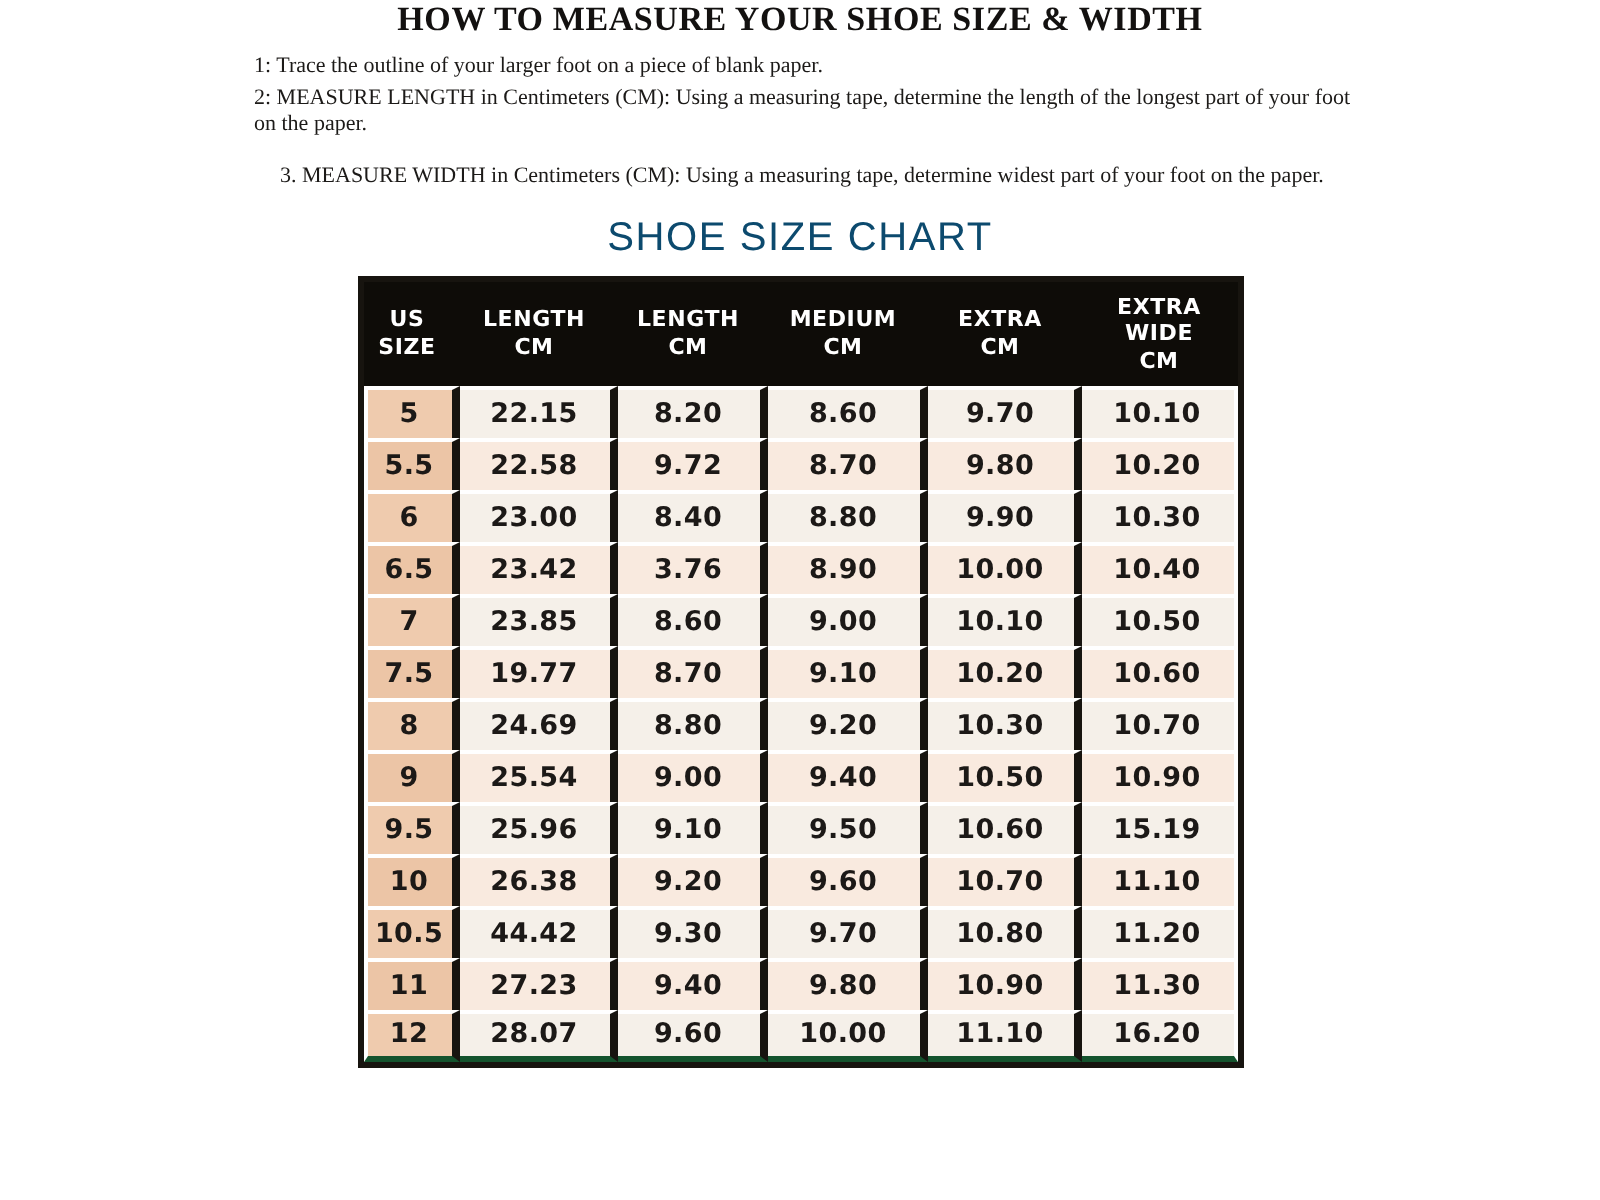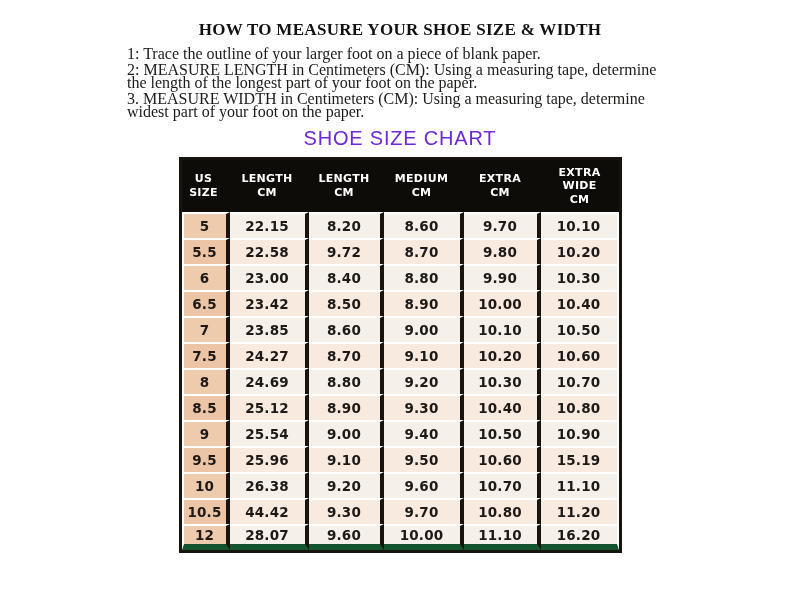--- a/index.html
+++ b/index.html
@@ -1,35 +1,35 @@
 <!DOCTYPE html>
 <html style="--ink: #17140f; --header-bg: #0e0c08; --header-text: #ffffff; --size-odd: #efcbae; --size-even: #ecc5a6; --row-odd: #f5f0e9; --row-even: #f9eadf; --cell-text: #1c1917;"><head>
 <meta charset="utf-8">
 <style>
   html,body { margin:0; padding:0; background:#ffffff; }
   .page {
     width:800px; height:600px; background:#ffffff; box-sizing:border-box;
-    padding-top:20px; overflow:hidden; position:relative;
+    padding-top:0; overflow:hidden; position:relative;
     font-family:"Liberation Serif", serif; color:#1c1a18;
   }
   .title {
     margin:0 0 7px 0; text-align:center;
     font-family:"Liberation Serif", serif; font-weight:700;
     font-size:17px; line-height:1.15; letter-spacing:0.3px; color:#131110;
   }
   .instructions {
     margin-left:127px; max-width:552px;
-    font-size:16px; line-height:13px; color:#1c1a18;
+    font-size:11px; line-height:13px; color:#1c1a18;
   }
   .instructions p { margin:0 0 3px 0; }
-  .instructions p.no-gap { margin:0; }
+  .instructions p.no-gap { margin:13px; }
   .chart-heading {
     margin:9px 0 7px 0; text-align:center;
     font-family:"Liberation Sans", sans-serif; font-weight:500;
-    font-size:20px; line-height:1.15; letter-spacing:0.8px; color:#6d28d9;
+    font-size:20px; line-height:1.15; letter-spacing:0.8px; color:#0c4a6e;
   }
   .table-wrap {
     width:-moz-fit-content; width:fit-content; margin:0 auto;
     border:3px solid var(--ink, #17140f); background:var(--ink, #17140f);
   }
   table {
     border-collapse:separate; border-spacing:0; table-layout:fixed;
     font-family:"DejaVu Sans","Liberation Sans",sans-serif;
   }
   col.c0{width:48px} col.c1{width:79px} col.c2{width:75px}
@@ -41,21 +41,21 @@
   }
   th.sep { border-right:4px solid var(--header-bg, #0e0c08); }
   td {
     height:26px; box-sizing:border-box; text-align:center; vertical-align:middle;
     font-weight:700; font-size:13.5px; letter-spacing:0.2px;
     color:var(--cell-text, #1c1917); border-top:2px solid #ffffff;
   }
   td.sep   { border-right:4px solid var(--ink, #17140f); }
   td.first { border-left:2px solid #ffffff; }
   td.last  { border-right:2px solid #ffffff; }
-  tbody tr:last-child td { border-bottom:6px solid #14532d; }
+  tbody tr:last-child td { border-bottom:3px solid #14532d; }
   tbody tr:nth-child(odd)  td { background:var(--row-odd, #f5f0e9); }
   tbody tr:nth-child(even) td { background:var(--row-even, #f9eadf); }
   tbody tr:nth-child(odd)  td.first { background:var(--size-odd, #efcbae); }
   tbody tr:nth-child(even) td.first { background:var(--size-even, #ecc5a6); }
 </style>
 </head>
 <body>
 
 <div class="page">
 
@@ -110,58 +110,50 @@
             <td class="first sep">6</td>
             <td class="sep">23.00</td>
             <td class="sep">8.40</td>
             <td class="sep">8.80</td>
             <td class="sep">9.90</td>
             <td class="last">10.30</td>
           </tr>
           <tr>
             <td class="first sep">6.5</td>
             <td class="sep">23.42</td>
-            <td class="sep">8.50</td>
+            <td class="sep">3.76</td>
             <td class="sep">8.90</td>
             <td class="sep">10.00</td>
             <td class="last">10.40</td>
           </tr>
           <tr>
             <td class="first sep">7</td>
             <td class="sep">23.85</td>
             <td class="sep">8.60</td>
             <td class="sep">9.00</td>
             <td class="sep">10.10</td>
             <td class="last">10.50</td>
           </tr>
           <tr>
             <td class="first sep">7.5</td>
-            <td class="sep">24.27</td>
+            <td class="sep">19.77</td>
             <td class="sep">8.70</td>
             <td class="sep">9.10</td>
             <td class="sep">10.20</td>
             <td class="last">10.60</td>
           </tr>
           <tr>
             <td class="first sep">8</td>
             <td class="sep">24.69</td>
             <td class="sep">8.80</td>
             <td class="sep">9.20</td>
             <td class="sep">10.30</td>
             <td class="last">10.70</td>
           </tr>
           <tr>
-            <td class="first sep">8.5</td>
-            <td class="sep">25.12</td>
-            <td class="sep">8.90</td>
-            <td class="sep">9.30</td>
-            <td class="sep">10.40</td>
-            <td class="last">10.80</td>
-          </tr>
-          <tr>
             <td class="first sep">9</td>
             <td class="sep">25.54</td>
             <td class="sep">9.00</td>
             <td class="sep">9.40</td>
             <td class="sep">10.50</td>
             <td class="last">10.90</td>
           </tr>
           <tr>
             <td class="first sep">9.5</td>
             <td class="sep">25.96</td>
@@ -180,20 +172,28 @@
           </tr>
           <tr>
             <td class="first sep">10.5</td>
             <td class="sep">44.42</td>
             <td class="sep">9.30</td>
             <td class="sep">9.70</td>
             <td class="sep">10.80</td>
             <td class="last">11.20</td>
           </tr>
           <tr>
+            <td class="first sep">11</td>
+            <td class="sep">27.23</td>
+            <td class="sep">9.40</td>
+            <td class="sep">9.80</td>
+            <td class="sep">10.90</td>
+            <td class="last">11.30</td>
+          </tr>
+          <tr>
             <td class="first sep">12</td>
             <td class="sep">28.07</td>
             <td class="sep">9.60</td>
             <td class="sep">10.00</td>
             <td class="sep">11.10</td>
             <td class="last">16.20</td>
           </tr>
         </tbody>
     </table>
   </div>

